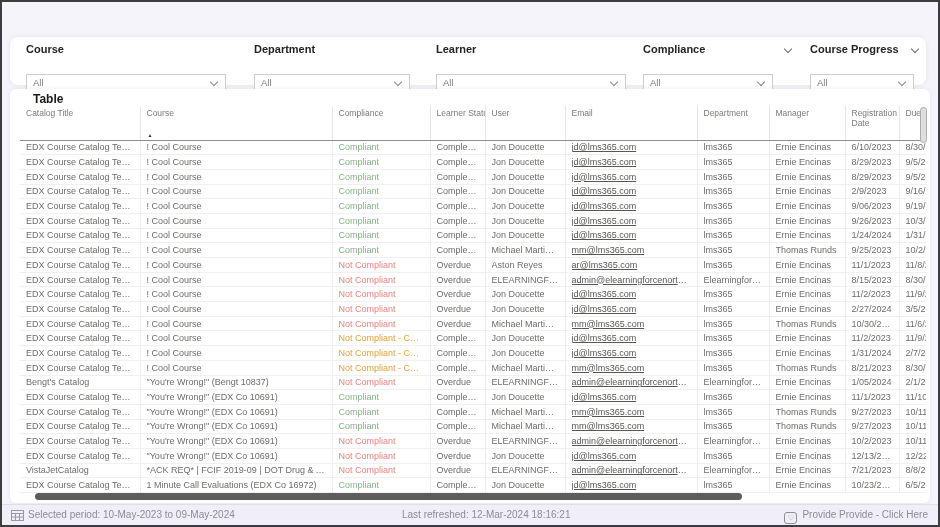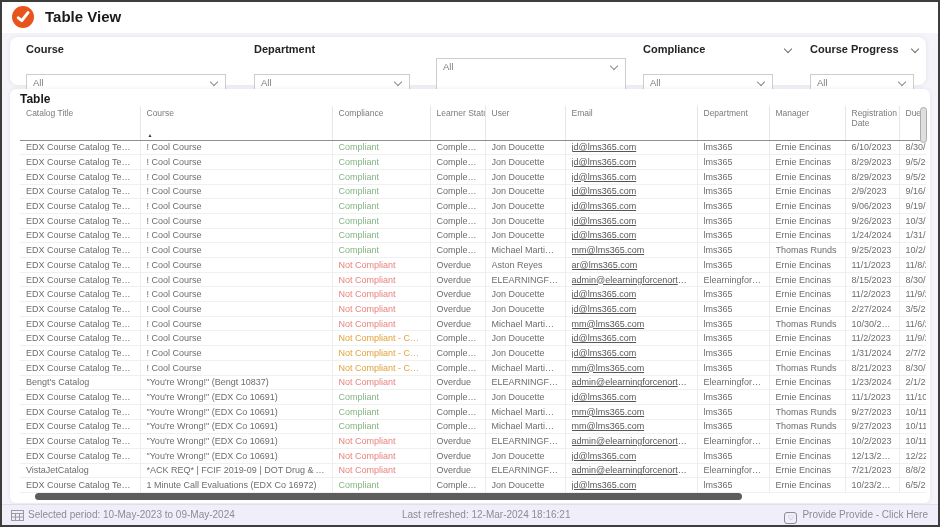--- a/index.html
+++ b/index.html
@@ -32,21 +32,21 @@
   .fg-course { left: 16px; width: 200px; }
   .fg-department { left: 244px; width: 156px; }
   .fg-learner { left: 426px; width: 190px; }
   .fg-compliance { left: 633px; width: 130px; }
   .fg-progress { left: 800px; width: 104px; }
   
   .table-card {
     position: absolute; left: 8px; top: 87px; width: 920px; height: 414px;
     background: #fff; border-radius: 6px; box-shadow: 0 0 5px rgba(0,0,0,0.08);
   }
-  .table-title { position: absolute; left: 10px; top: 3px; font-size: 12px; font-weight: bold; color: #1b1a19; }
+  .table-title { position: absolute; left: 23px; top: 3px; font-size: 12px; font-weight: bold; color: #1b1a19; }
   .tviewport { position: absolute; left: 10px; top: 17px; width: 906px; height: 388px; overflow: hidden; }
   table { border-collapse: collapse; table-layout: fixed; width: 939px; }
   thead tr { height: 34px; }
   th {
     font-size: 8.5px; font-weight: normal; color: #7c7b79; text-align: left;
     vertical-align: top; padding: 2px 6px 0 6px; border-right: 1px solid #e6e6e6;
     border-bottom: 1px solid #8f8f8f; position: relative; overflow: hidden; white-space: nowrap; margin-left: 18px;
   }
   th.wrap { white-space: normal; line-height: 10px; }
   .sort { position: absolute; left: 7px; bottom: 2px; font-size: 5px; color: #3a3a3a; }
@@ -72,44 +72,38 @@
   .sb-right { position: absolute; right: 10px; top: 4px; }
   .fb-icon { position: relative; display: inline-block; width: 13px; height: 12px;
     border: 1px solid #8c8b96; border-radius: 3px; margin-right: 5px; vertical-align: -2px;
     text-align: center; font-size: 7px; line-height: 10px; color: #8c8b96; }
 </style>
 </head>
 <body>
 
 <div class="window">
 
-  <div class="titlebar">
-    <svg class="logo" viewBox="0 0 22 22">
-      <circle cx="11" cy="11" r="11" fill="#e8551c"></circle>
-      <path d="M6.3 11.8 L9.8 14.6 L16 6.6" stroke="#ffffff" stroke-width="3" fill="none" stroke-linecap="round" stroke-linejoin="round"></path>
-    </svg>
-    <div class="page-title">Table View</div>
-  </div>
 
   <div class="filter-card">
     <div class="fgroup fg-course">
       <span class="flabel">Course</span>
       <div class="fdrop">
         <span>All</span>
         <span class="chev"></span>
       </div>
     </div>
     <div class="fgroup fg-department">
       <span class="flabel">Department</span>
       <div class="fdrop">
         <span>All</span>
         <span class="chev"></span>
       </div>
     </div>
     <div class="fgroup fg-learner">
+      <span class="flabel">Learner</span>
       <div class="fdrop">
         <span>All</span>
         <span class="chev"></span>
       </div>
     </div>
     <div class="fgroup fg-compliance">
       <span class="flabel">Compliance</span>
       <span class="collapse-chev" style="right:-18px;"></span>
       <div class="fdrop">
         <span>All</span>
@@ -688,21 +682,21 @@
               <td>
                 <span class="ct email">admin@elearningforcenorthameric…</span>
               </td>
               <td>
                 <span class="ct">Elearningforceno…</span>
               </td>
               <td>
                 <span class="ct">Ernie Encinas</span>
               </td>
               <td>
-                <span class="ct">1/23/2024</span>
+                <span class="ct">1/05/2024</span>
               </td>
               <td>
                 <span class="ct">2/1/2024</span>
               </td>
             </tr>
             <tr>
               <td>
                 <span class="ct">EDX Course Catalog Testing</span>
               </td>
               <td>

